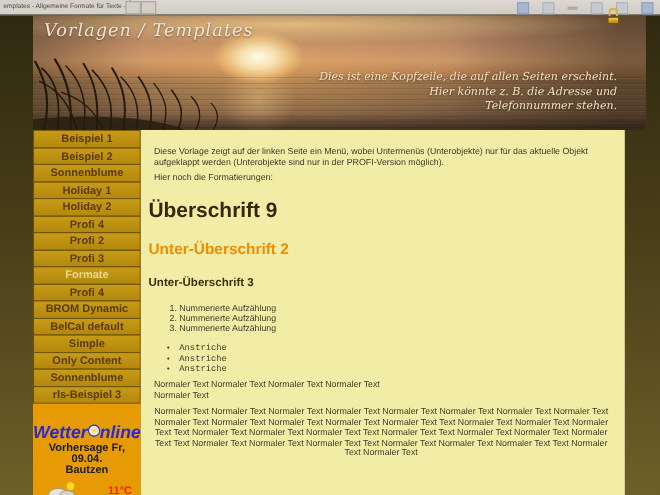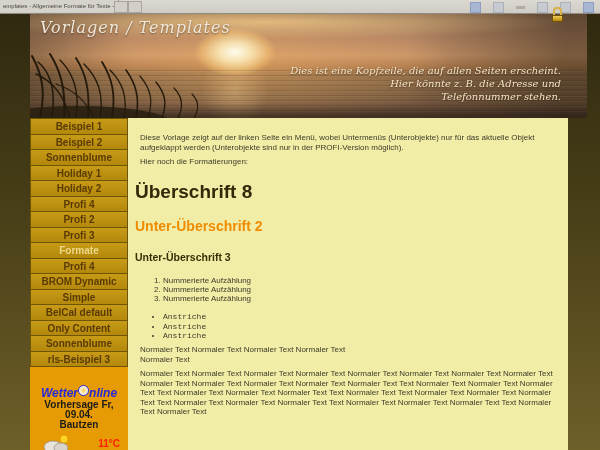--- a/index.html
+++ b/index.html
@@ -73,21 +73,21 @@
   .menu-item{
     box-sizing:border-box; height:16.5px; margin-top:-1px;
     background:linear-gradient(180deg,#c79b16,#b3880c);
     border:1px solid #6e5406;
     font-size:10px; font-weight:bold; color:#5a3a04;
     text-align:center; line-height:15px; cursor:pointer;
   }
   .menu-item.selected{color:#ecd98b;}
   
   .weather{position:absolute; left:0; top:267px; width:98px; text-align:center; color:#141414;}
-  .w-logo{font-size:12px; font-weight:bold; font-style:italic; color:#2929d6; letter-spacing:0;}
+  .w-logo{font-size:16px; font-weight:bold; font-style:italic; color:#2929d6; letter-spacing:0;}
   .w-logo .o{color:#2929d6; border:1.5px solid #2929d6; border-radius:50%;
     display:inline-block; width:9px; height:9px; line-height:9px; font-size:8px;
     background:radial-gradient(#ffd24a,#f6f6ff 70%); vertical-align:1px;}
   .w-line{font-size:10px; line-height:10px; font-weight:bold; color:#1a1a1a;}
   .w-row{display:flex; align-items:center; justify-content:space-between; padding:2px 8px 0 10px;}
   .w-temp{font-size:10px; font-weight:bold; color:#ff2000;}
   .w-controls{display:flex; align-items:center; gap:5px; padding:6px 0 0 8px;}
   
   .content{
     position:absolute; left:128px; top:118px; width:440px; height:332px;
@@ -96,21 +96,21 @@
   }
   .content p, .content div.txt{font-size:8px; line-height:9.5px; margin:5px;}
   .intro{margin-bottom:13px;}
   .formats-line{margin-bottom:2px;}
   .content h1{font-size:19px; color:#33290a; margin:14px 0 0 0; font-weight:bold;}
   .content h2{font-size:14px; color:#f08c00; margin:15px 0 0 0; font-weight:bold;}
   .content h3{font-size:10.5px; color:#3c2e04; margin:17px 0 0 0; font-weight:bold;}
   .content ol{margin:13px 0 0 0; padding-left:28px; font-size:8px; line-height:9.3px;}
   .content ul{margin:9px 0 0 0; padding-left:28px; font-size:8px; line-height:9.3px; list-style-type:disc;font-family:Liberation Mono, monospace;}
   .para1{margin-top:13px;}
-  .para2{margin-top:12px;}
+  .para2{margin-top:12px;text-align:center;}
 </style>
 </head>
 <body>
 
 <div id="app">
 
   <div class="chrome">
     <div class="chrome-tab">emplates - Allgemeine Formate für Texte - ...</div>
     <div class="chrome-btn" style="left:114px;"></div>
     <div class="chrome-btn" style="left:128px;"></div>
@@ -164,22 +164,22 @@
       <div class="menu-item">Beispiel 2</div>
       <div class="menu-item">Sonnenblume</div>
       <div class="menu-item">Holiday 1</div>
       <div class="menu-item">Holiday 2</div>
       <div class="menu-item">Profi 4</div>
       <div class="menu-item">Profi 2</div>
       <div class="menu-item">Profi 3</div>
       <div class="menu-item selected">Formate</div>
       <div class="menu-item">Profi 4</div>
       <div class="menu-item">BROM Dynamic</div>
+      <div class="menu-item">BelCal default</div>
       <div class="menu-item">Simple</div>
-      <div class="menu-item">BelCal default</div>
       <div class="menu-item">Only Content</div>
       <div class="menu-item">Sonnenblume</div>
       <div class="menu-item">rls-Beispiel 3</div>
     </div>
 
     <div class="weather">
       <div class="w-logo"><span>Wetter</span><span class="o"></span><span>nline</span></div>
       <div class="w-line">Vorhersage Fr, 09.04.</div>
       <div class="w-line">Bautzen</div>
       <div class="w-row">
@@ -199,21 +199,21 @@
       <div class="w-controls">
         
         
       </div>
     </div>
   </div>
 
   <div class="content">
     <p class="intro">Diese Vorlage zeigt auf der linken Seite ein Menü, wobei Untermenüs (Unterobjekte) nur für das aktuelle Objekt aufgeklappt werden (Unterobjekte sind nur in der PROFI-Version möglich).</p>
     <p class="formats-line">Hier noch die Formatierungen:</p>
-    <h1>Überschrift 8</h1>
+    <h1>Überschrift 9</h1>
     <h2>Unter-Überschrift 2</h2>
     <h3>Unter-Überschrift 3</h3>
     <ol>
       <li>Nummerierte Aufzählung</li>
       <li>Nummerierte Aufzählung</li>
       <li>Nummerierte Aufzählung</li>
     </ol>
     <ul>
       <li>Anstriche</li>
       <li>Anstriche</li>

